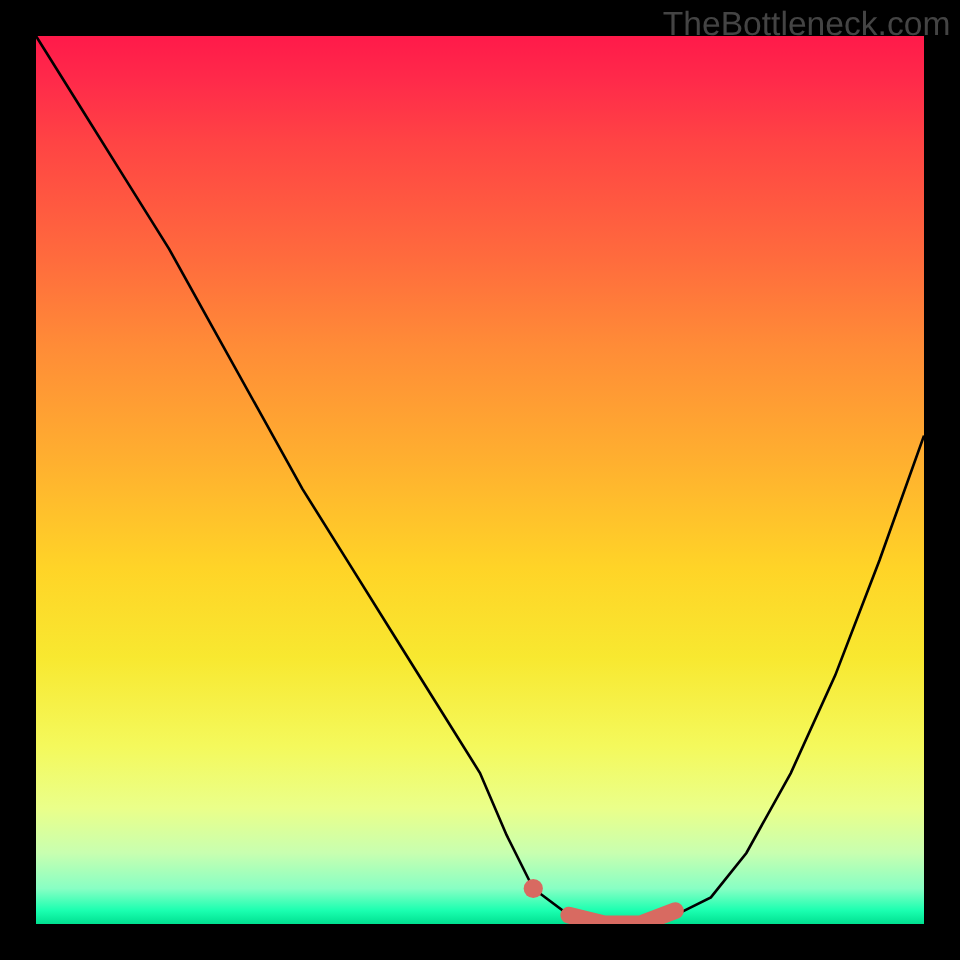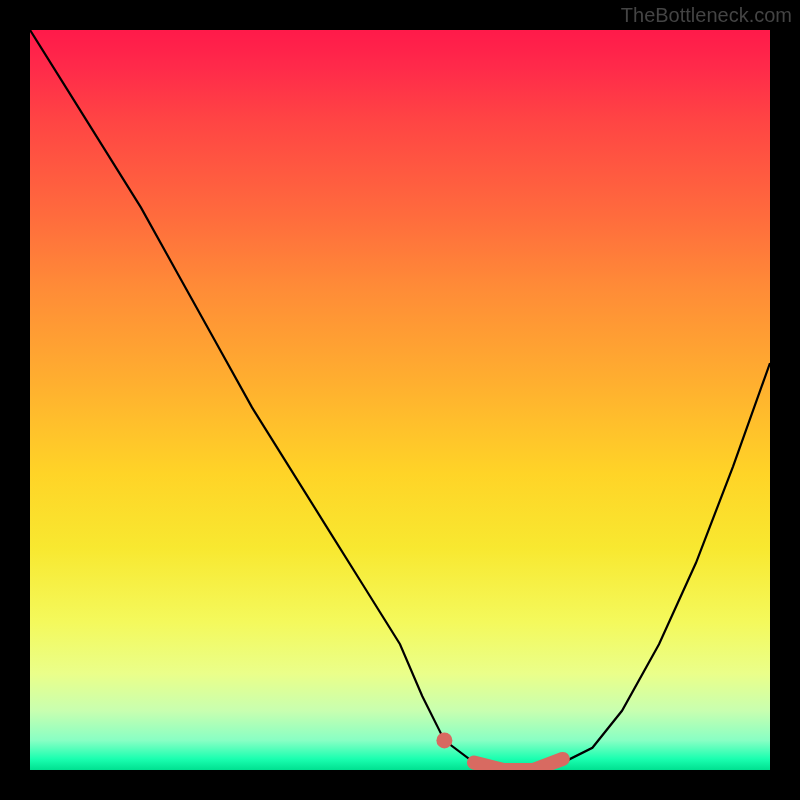--- a/index.html
+++ b/index.html
@@ -8,21 +8,21 @@
     height: 800px;
     background: #000;
     position: relative;
     font-family: Arial, sans-serif;
   }
   .watermark {
     position: absolute;
     top: 4px;
     right: 8px;
     color: #444;
-    font-size: 20px;
+    font-size: 28px;
     font-weight: 500;
     z-index: 10;
   }
   .plot-area {
     position: absolute;
     left: 30px;
     top: 30px;
     width: 740px;
     height: 740px;
     overflow: hidden;

